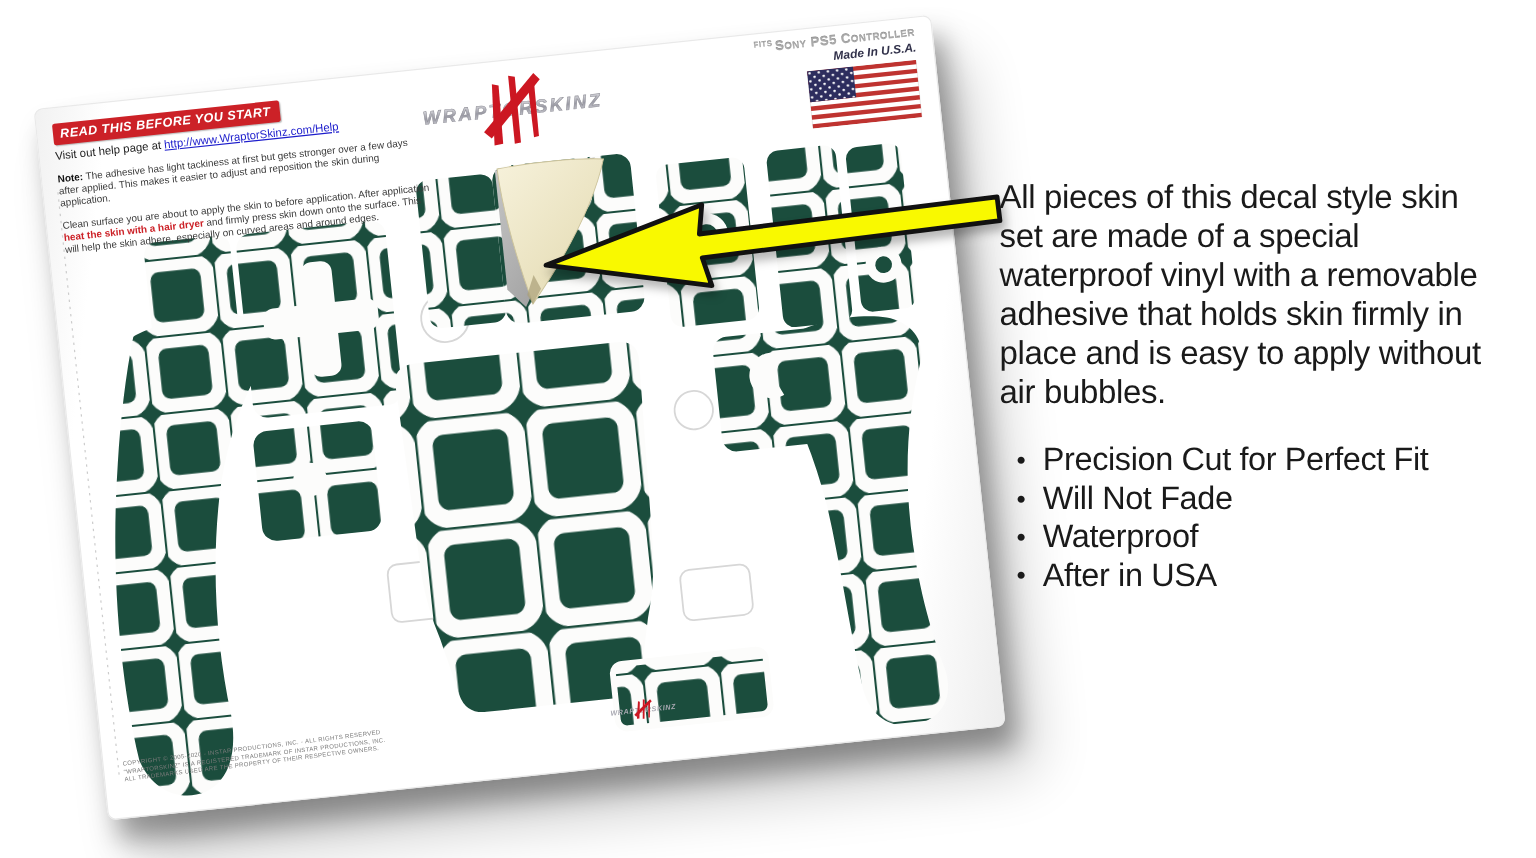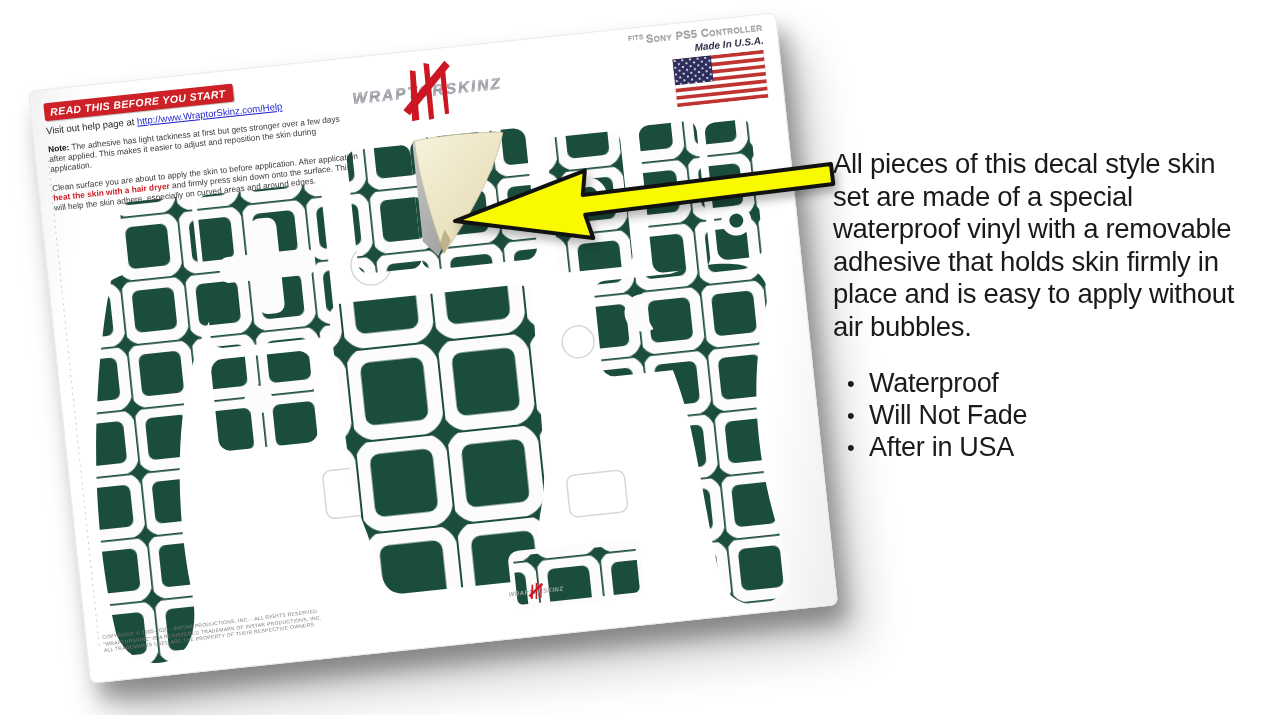--- a/index.html
+++ b/index.html
@@ -228,18 +228,19 @@
     </div>
   </div>
 
   <svg class="arrow-svg" viewBox="0 0 1280 715">
     <polygon points="455,221 584.8,170.6 582.8,195 830.9,164.1 833.3,183.9 585.2,214.8 593.2,238" fill="var(--arrowYellow)" stroke="var(--ink)" stroke-width="4" stroke-linejoin="round"></polygon>
   </svg>
 
   <div class="info">
     <p>All pieces of this decal style skin set are made of a special waterproof vinyl with a removable adhesive that holds skin firmly in place and is easy to apply without air bubbles.</p>
     <ul>
+      <li>Precision Cut for Perfect Fit</li>
+      <li>Will Not Fade</li>
       <li>Waterproof</li>
-      <li>Will Not Fade</li>
       <li>After in USA</li>
     </ul>
   </div>
 </div>
 
 </body></html>

